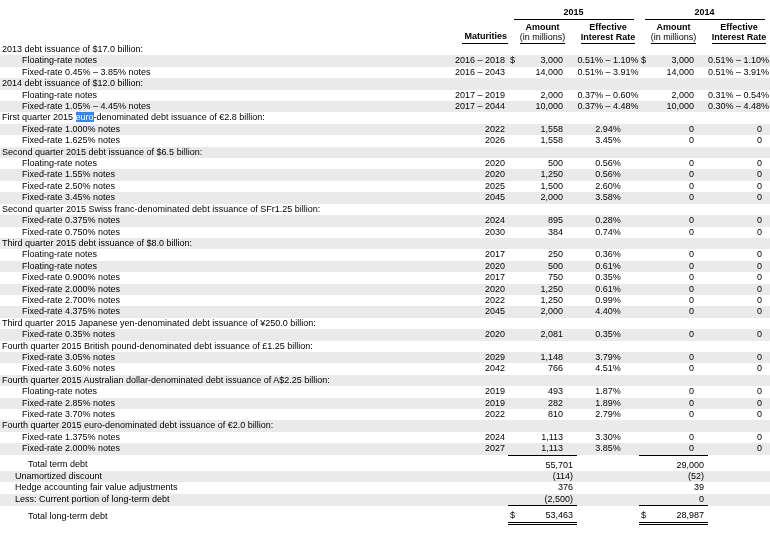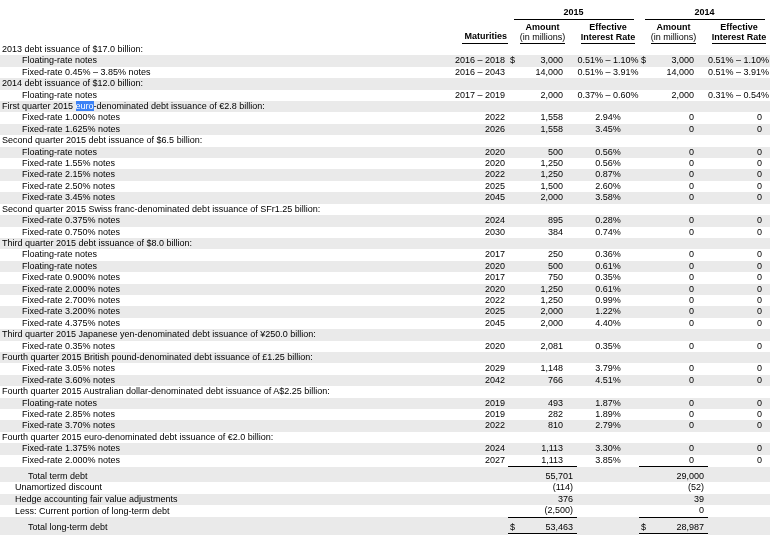--- a/index.html
+++ b/index.html
@@ -125,20 +125,30 @@
       <tr class="r-note">
         <td class="c-label">Floating-rate notes</td>
         <td class="c-mat">2017 – 2019</td>
         <td class="c-d c-d1"></td>
         <td class="c-a c-a1">2,000</td>
         <td class="c-r1">0.37% – 0.60%</td>
         <td class="c-d c-d2"></td>
         <td class="c-a c-a2">2,000</td>
         <td class="c-r2">0.31% – 0.54%</td>
       </tr>
+      <tr class="r-note">
+        <td class="c-label">Fixed-rate 1.05% – 4.45% notes</td>
+        <td class="c-mat">2017 – 2044</td>
+        <td class="c-d c-d1"></td>
+        <td class="c-a c-a1">10,000</td>
+        <td class="c-r1">0.37% – 4.48%</td>
+        <td class="c-d c-d2"></td>
+        <td class="c-a c-a2">10,000</td>
+        <td class="c-r2">0.30% – 4.48%</td>
+      </tr>
       <tr class="r-section">
         <td class="c-label"><span>First quarter 2015 </span><span class="hl" style="background: #3b82f6;">euro</span><span>-denominated debt issuance of €2.8 billion:</span></td>
         <td class="c-mat"></td>
         <td class="c-d c-d1"></td>
         <td class="c-a c-a1"></td>
         <td class="c-r1"></td>
         <td class="c-d c-d2"></td>
         <td class="c-a c-a2"></td>
         <td class="c-r2"></td>
       </tr>
@@ -186,30 +196,20 @@
         <td class="c-label">Fixed-rate 1.55% notes</td>
         <td class="c-mat">2020</td>
         <td class="c-d c-d1"></td>
         <td class="c-a c-a1">1,250</td>
         <td class="c-r1">0.56%</td>
         <td class="c-d c-d2"></td>
         <td class="c-a c-a2">0</td>
         <td class="c-r2">0</td>
       </tr>
       <tr class="r-note">
-        <td class="c-label">Fixed-rate 2.15% notes</td>
-        <td class="c-mat">2022</td>
-        <td class="c-d c-d1"></td>
-        <td class="c-a c-a1">1,250</td>
-        <td class="c-r1">0.87%</td>
-        <td class="c-d c-d2"></td>
-        <td class="c-a c-a2">0</td>
-        <td class="c-r2">0</td>
-      </tr>
-      <tr class="r-note">
         <td class="c-label">Fixed-rate 2.50% notes</td>
         <td class="c-mat">2025</td>
         <td class="c-d c-d1"></td>
         <td class="c-a c-a1">1,500</td>
         <td class="c-r1">2.60%</td>
         <td class="c-d c-d2"></td>
         <td class="c-a c-a2">0</td>
         <td class="c-r2">0</td>
       </tr>
       <tr class="r-note">
@@ -301,30 +301,20 @@
         <td class="c-d c-d2"></td>
         <td class="c-a c-a2">0</td>
         <td class="c-r2">0</td>
       </tr>
       <tr class="r-note">
         <td class="c-label">Fixed-rate 2.700% notes</td>
         <td class="c-mat">2022</td>
         <td class="c-d c-d1"></td>
         <td class="c-a c-a1">1,250</td>
         <td class="c-r1">0.99%</td>
-        <td class="c-d c-d2"></td>
-        <td class="c-a c-a2">0</td>
-        <td class="c-r2">0</td>
-      </tr>
-      <tr class="r-note">
-        <td class="c-label">Fixed-rate 3.200% notes</td>
-        <td class="c-mat">2025</td>
-        <td class="c-d c-d1"></td>
-        <td class="c-a c-a1">2,000</td>
-        <td class="c-r1">1.22%</td>
         <td class="c-d c-d2"></td>
         <td class="c-a c-a2">0</td>
         <td class="c-r2">0</td>
       </tr>
       <tr class="r-note">
         <td class="c-label">Fixed-rate 4.375% notes</td>
         <td class="c-mat">2045</td>
         <td class="c-d c-d1"></td>
         <td class="c-a c-a1">2,000</td>
         <td class="c-r1">4.40%</td>

